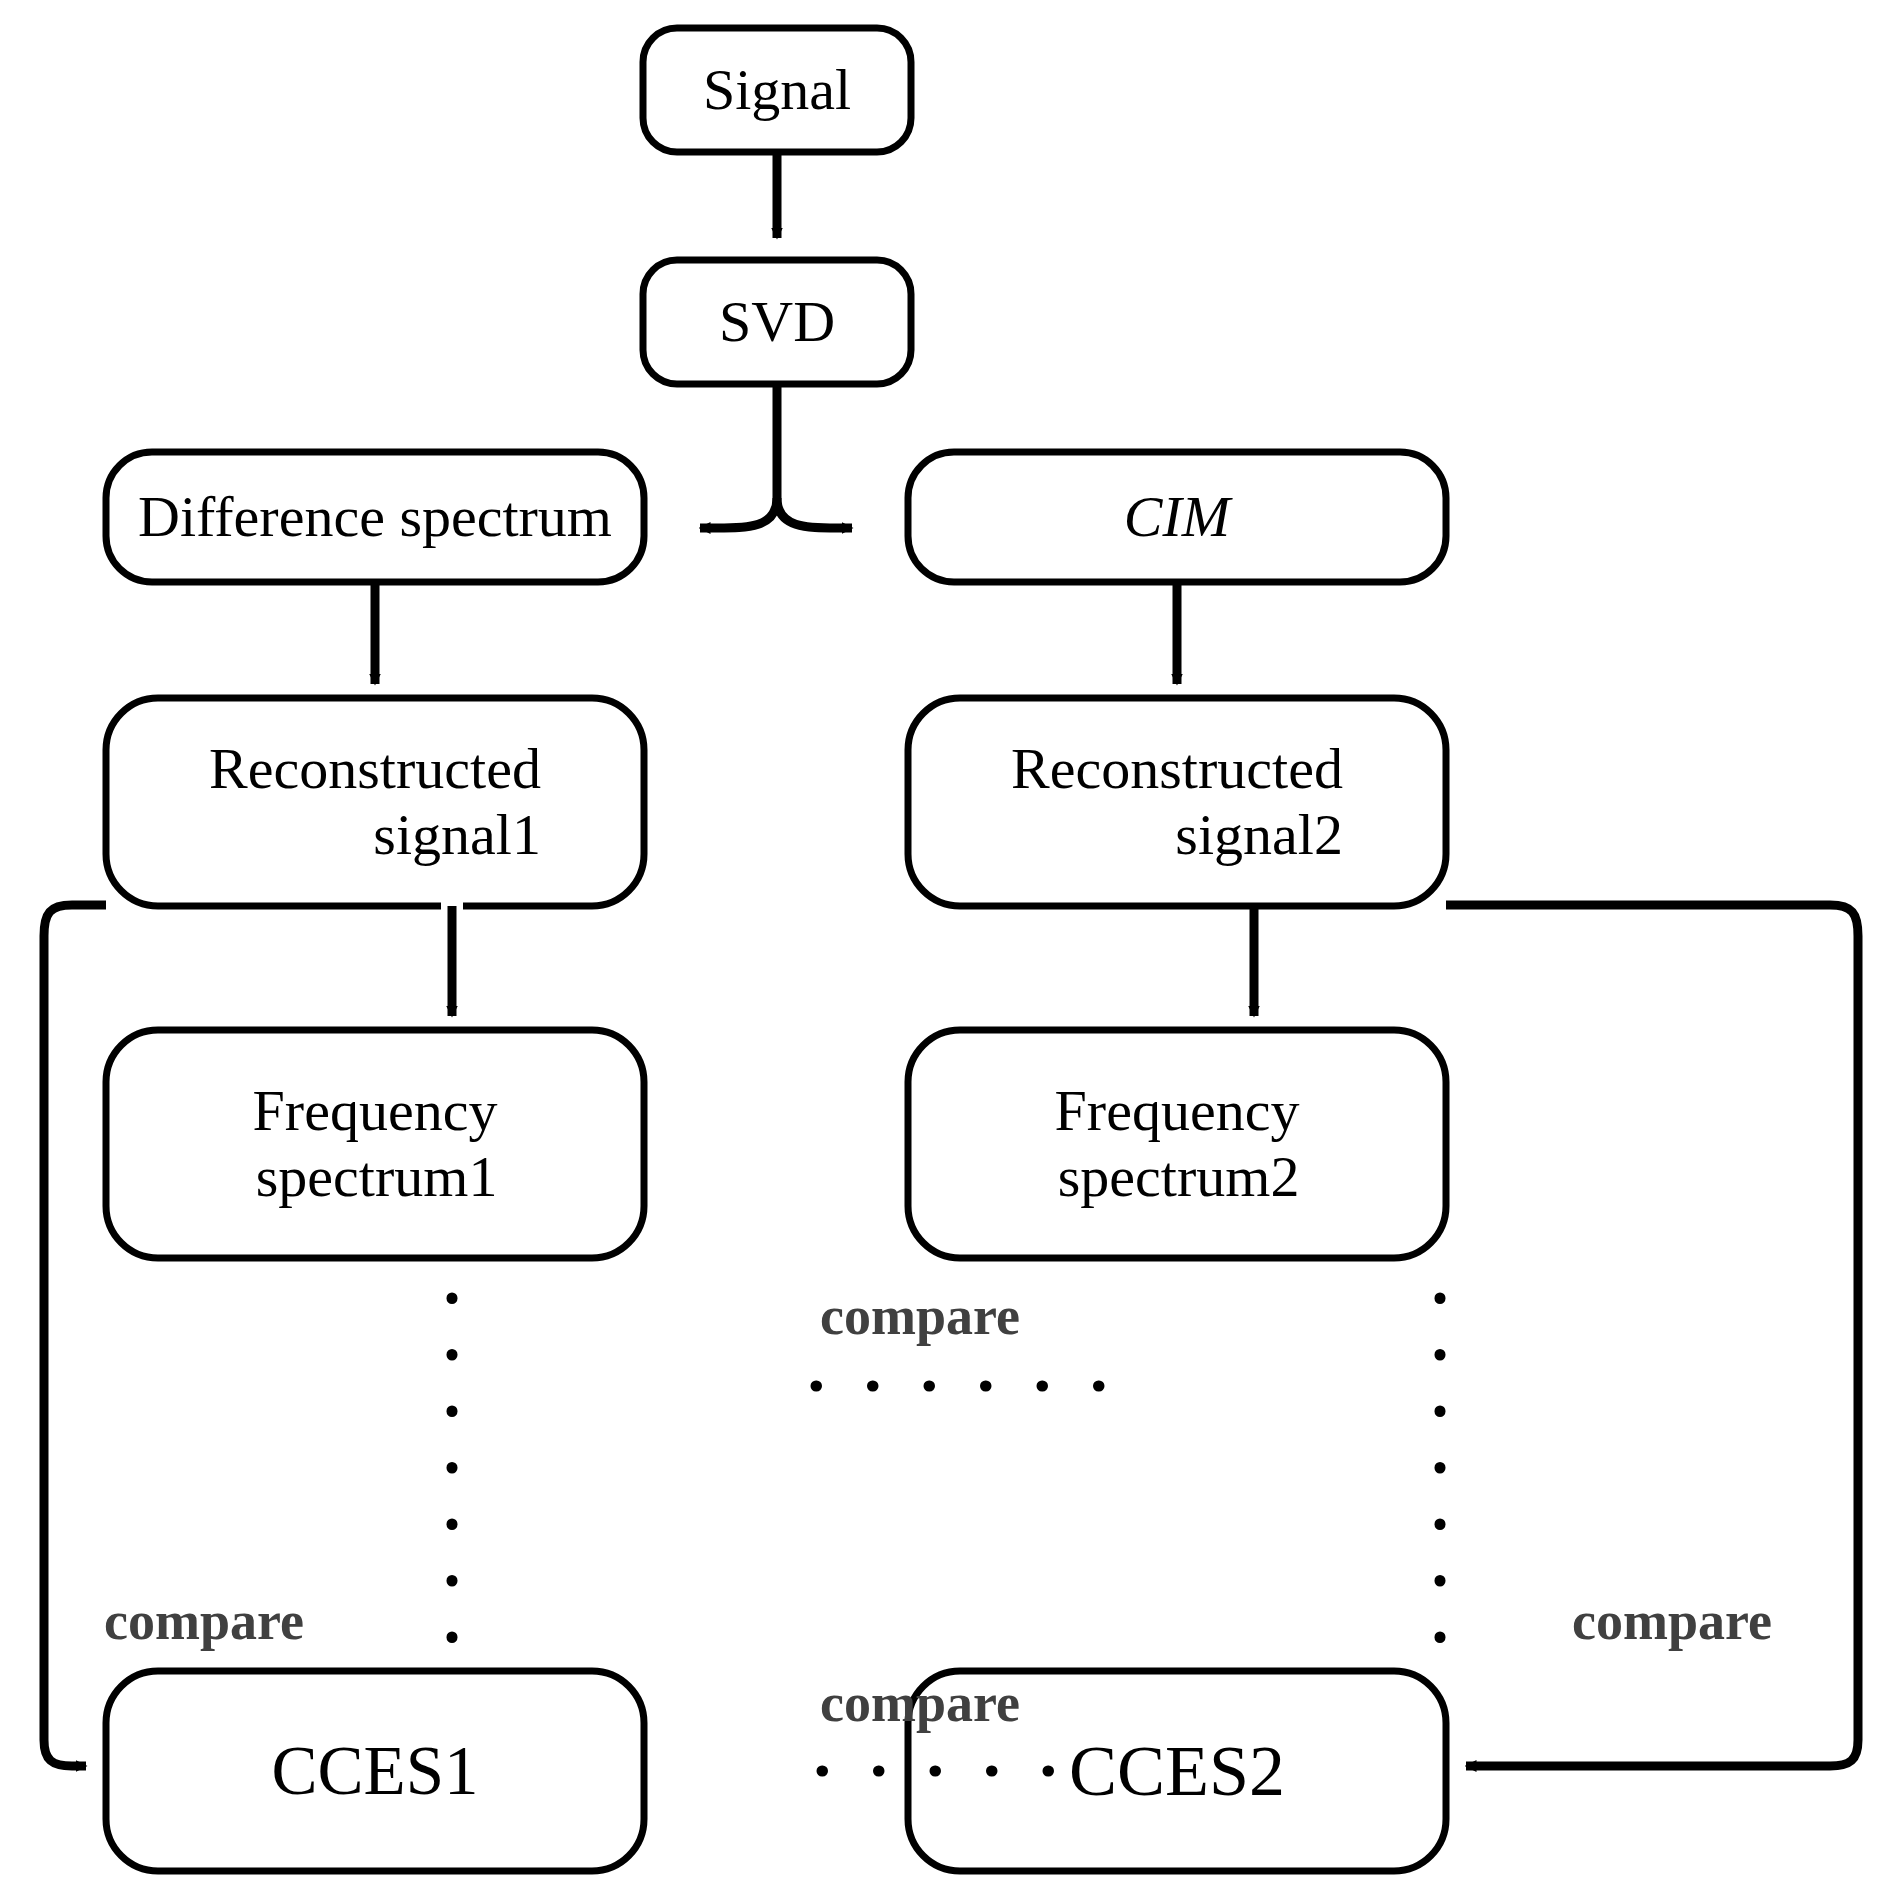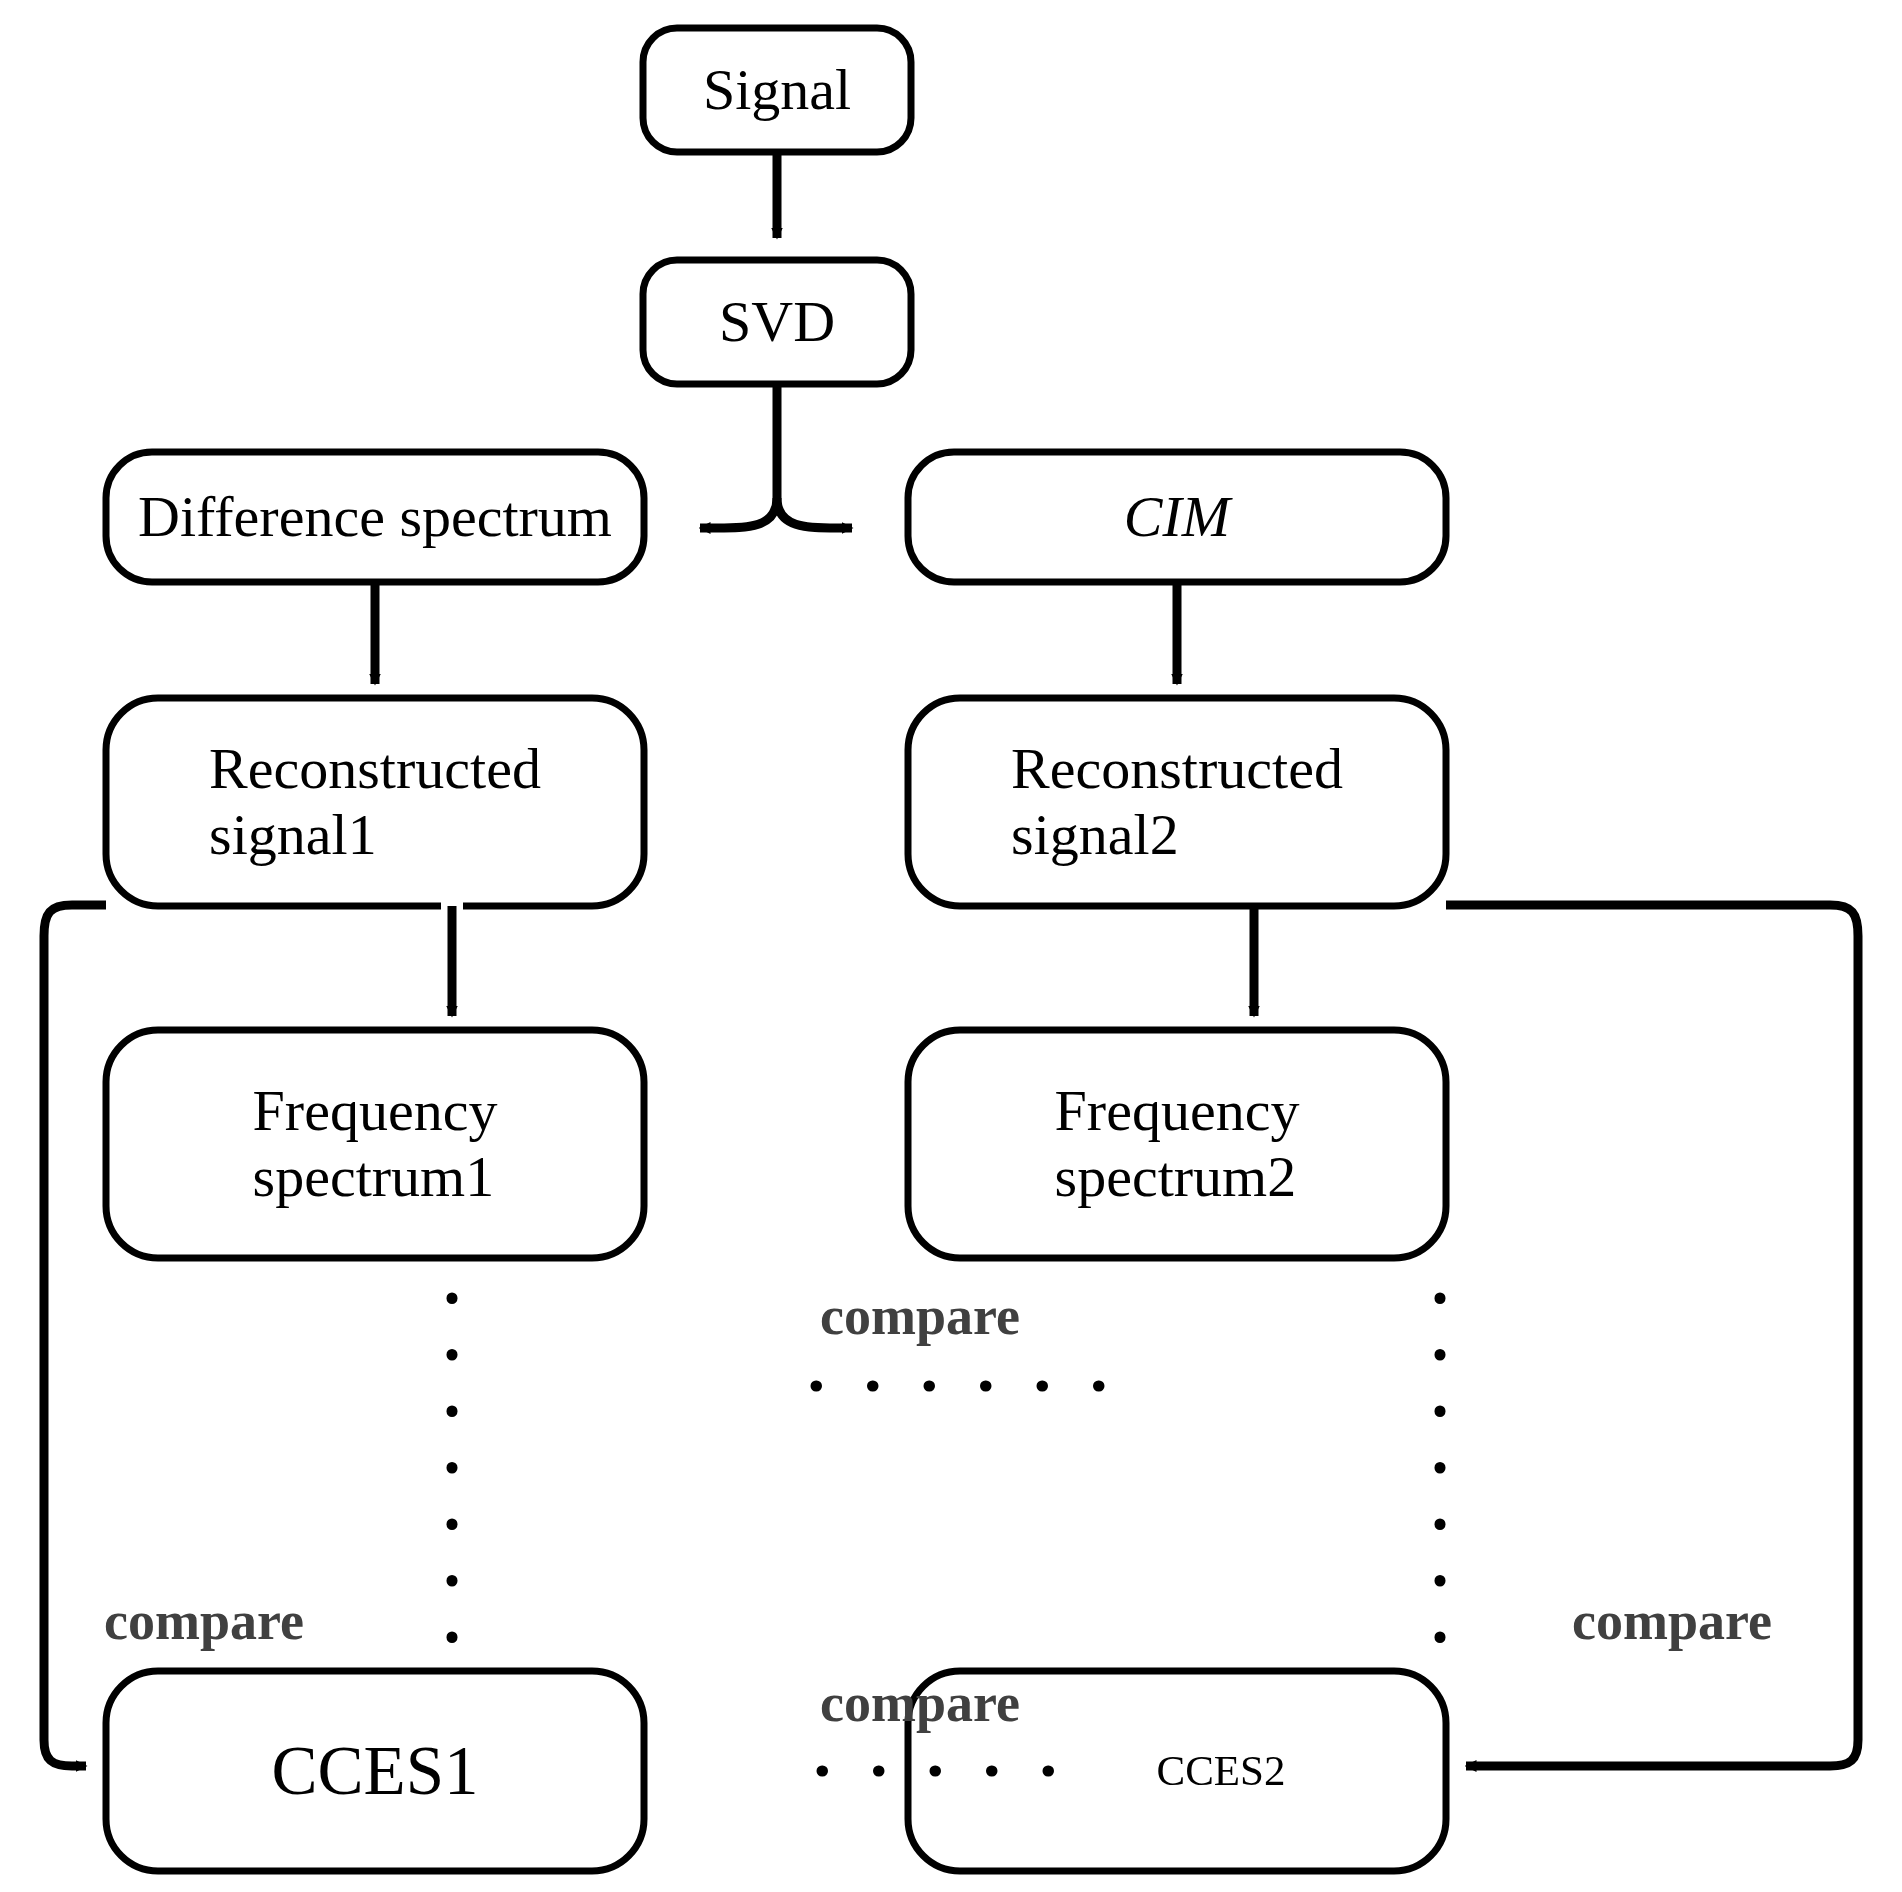--- a/index.html
+++ b/index.html
@@ -20,21 +20,21 @@
     left: 0;
     top: 0;
     width: 1902px;
     height: 1892px;
   }
   .node-label {
     position: absolute;
     display: flex;
     align-items: center;
     justify-content: center;
-    text-align: left;
+    text-align: right;
     color: #000000;
     line-height: 1.14;
     white-space: pre-line;
     pointer-events: none;
   }
   .edge-label {
     position: absolute;
     color: #404040;
     white-space: nowrap;
     pointer-events: none;
@@ -137,21 +137,21 @@
 signal2</div>
 
   <div class="node-label" style="left:106px; top:1030px; width:538px; height:228px; font-size:58px;">Frequency
 spectrum1</div>
 
   <div class="node-label" style="left:908px; top:1030px; width:538px; height:228px; font-size:58px;">Frequency
 spectrum2</div>
 
   <div class="node-label" style="left:106px; top:1671px; width:538px; height:200px; font-size:69px;">CCES1</div>
 
-  <div class="node-label" style="left:952px; top:1671px; width:538px; height:200px; font-size:43px;">CCES2</div>
+  <div class="node-label" style="left:908px; top:1671px; width:538px; height:200px; font-size:72px;">CCES2</div>
 
   <div class="edge-label" style="left:820px; top:1285px; font-size:54px;">compare</div>
 
   <div class="edge-label" style="left:820px; top:1672px; font-size:54px;">compare</div>
 
   <div class="edge-label" style="left:104px; top:1590px; font-size:54px;">compare</div>
 
   <div class="edge-label" style="left:1572px; top:1590px; font-size:54px;">compare</div>
 
 </div>

